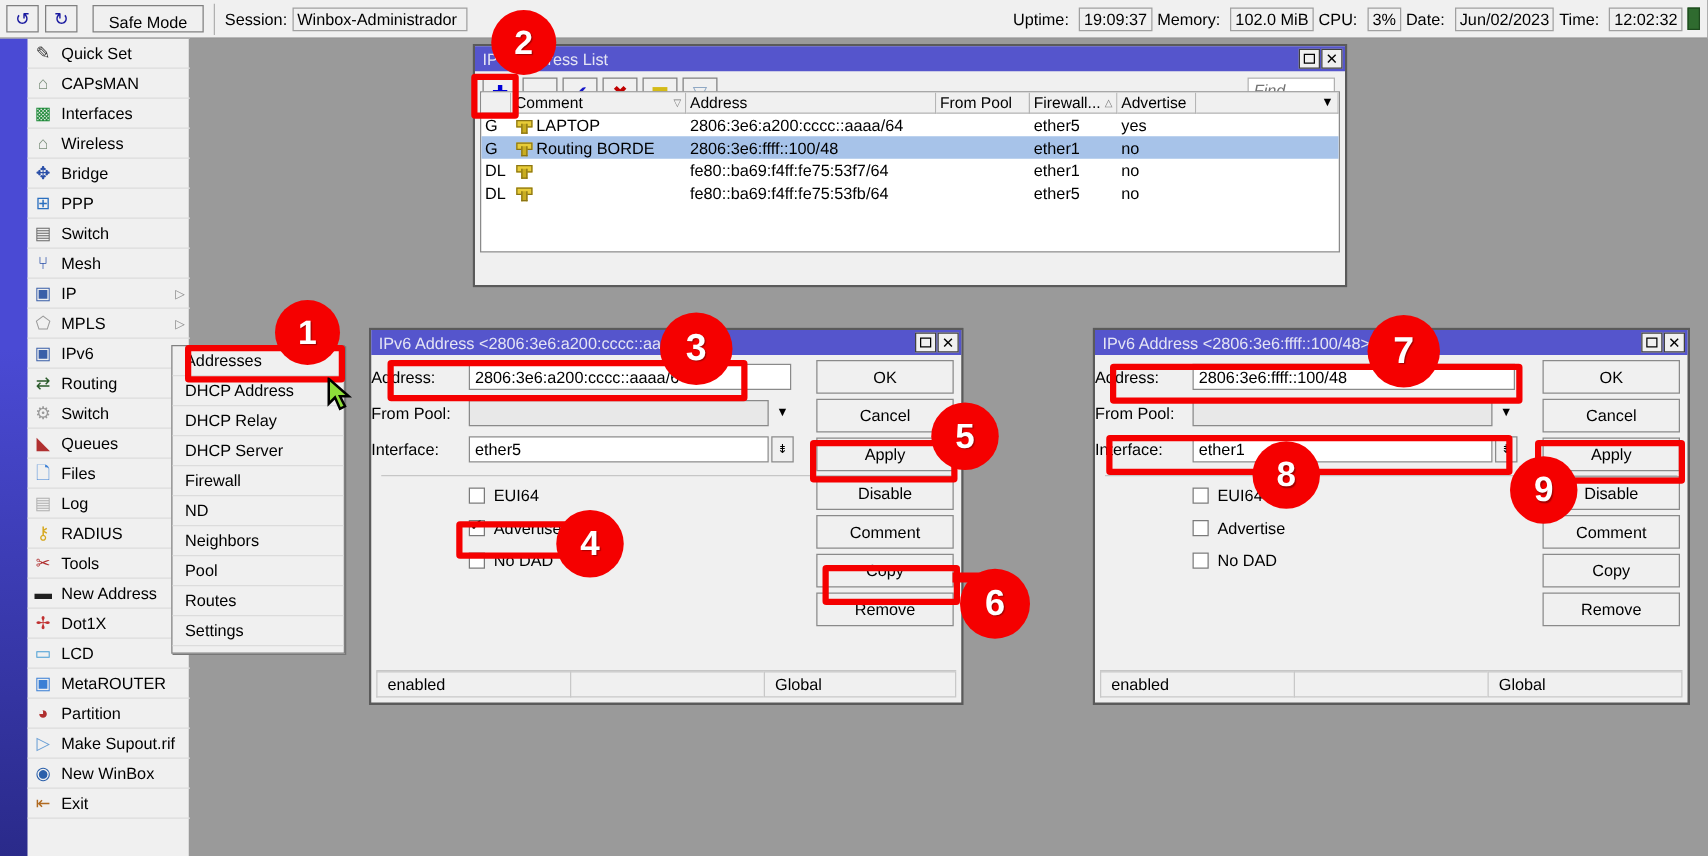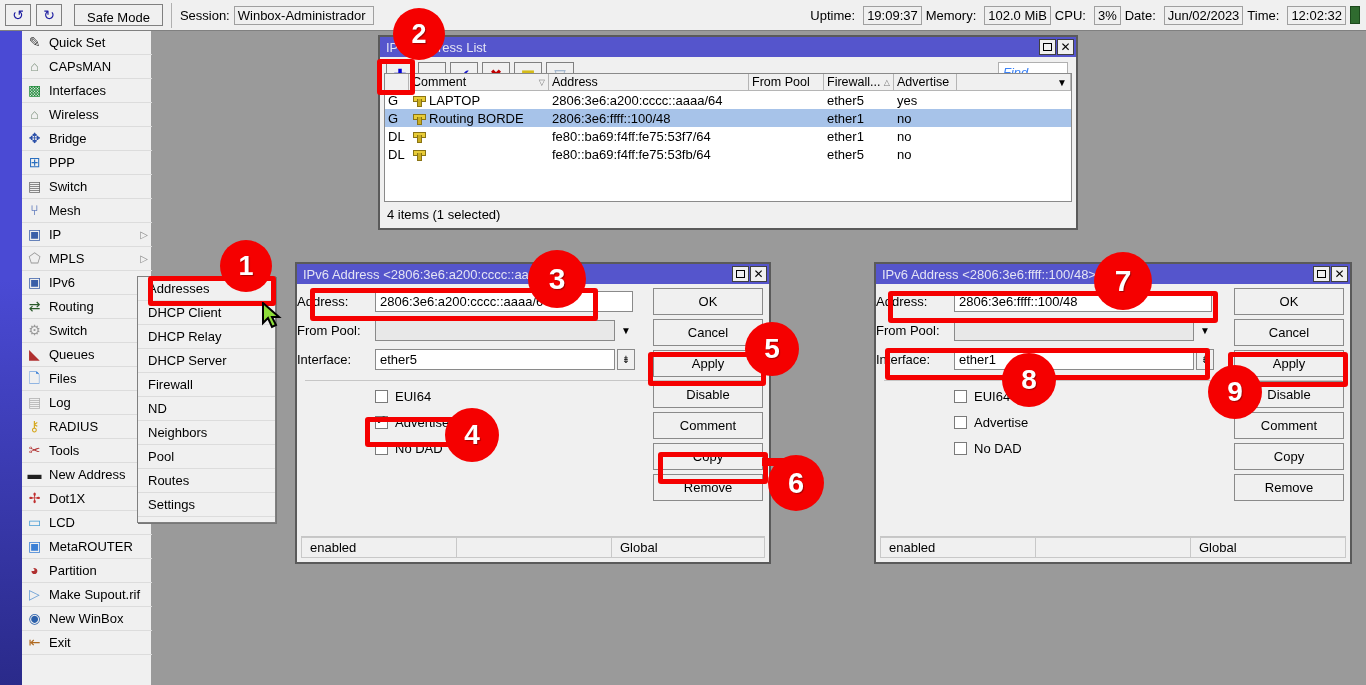--- a/index.html
+++ b/index.html
@@ -101,21 +101,21 @@
   }
   .tool-btn {
     width: 28px; height: 25px; margin-right: 4px;
     background: #f0f0f0; border: 1px solid #808080;
     display: flex; align-items: center; justify-content: center;
     font-size: 15px; line-height: 1;
   }
   .find-box {
     position: absolute; right: 8px; top: 5px;
     width: 70px; height: 20px; background: #fff;
-    border: 1px solid #b0b0b0; color: #3b82f6;
+    border: 1px solid #b0b0b0; color: #737373;
     font-style: italic; font-size: 13px;
     display: flex; align-items: center; padding-left: 4px;
   }
   .grid {
     position: absolute; left: 4px; top: 36px; right: 4px; bottom: 26px;
     background: #fff; border: 1px solid #8a8a8a;
     overflow: hidden;
   }
   .grid-head { display: flex; height: 17px; background: #f0f0f0; font-size: 12.5px; }
   .gh {
@@ -382,21 +382,21 @@
           <span class="lbl">Exit</span>
         </div>
       </div>
   </div>
 
   <div class="submenu" id="submenu">
       <div class="sub-item">
         <span>Addresses</span>
       </div>
       <div class="sub-item">
-        <span>DHCP Client</span>
+        <span>DHCP Address</span>
       </div>
       <div class="sub-item">
         <span>DHCP Relay</span>
       </div>
       <div class="sub-item">
         <span>DHCP Server</span>
       </div>
       <div class="sub-item">
         <span>Firewall</span>
       </div>
@@ -557,23 +557,20 @@
               <span>ether5</span>
             </div>
             <div class="gc c-adv">
               <span>no</span>
             </div>
             <div class="gc c-rest"></div>
           </div>
         </div>
     </div>
 
-    <div class="list-status">
-      <span>4 items (1 selected)</span>
-    </div>
   </div>
 
   <div class="win dlg" id="dlg-left">
     <div class="win-title">
       <span class="ttl">IPv6 Address &lt;2806:3e6:a200:cccc::aaa</span>
       <div class="win-btns">
         <div class="win-btn">
             <span class="sq"></span>
           </div>
         <div class="win-btn">

